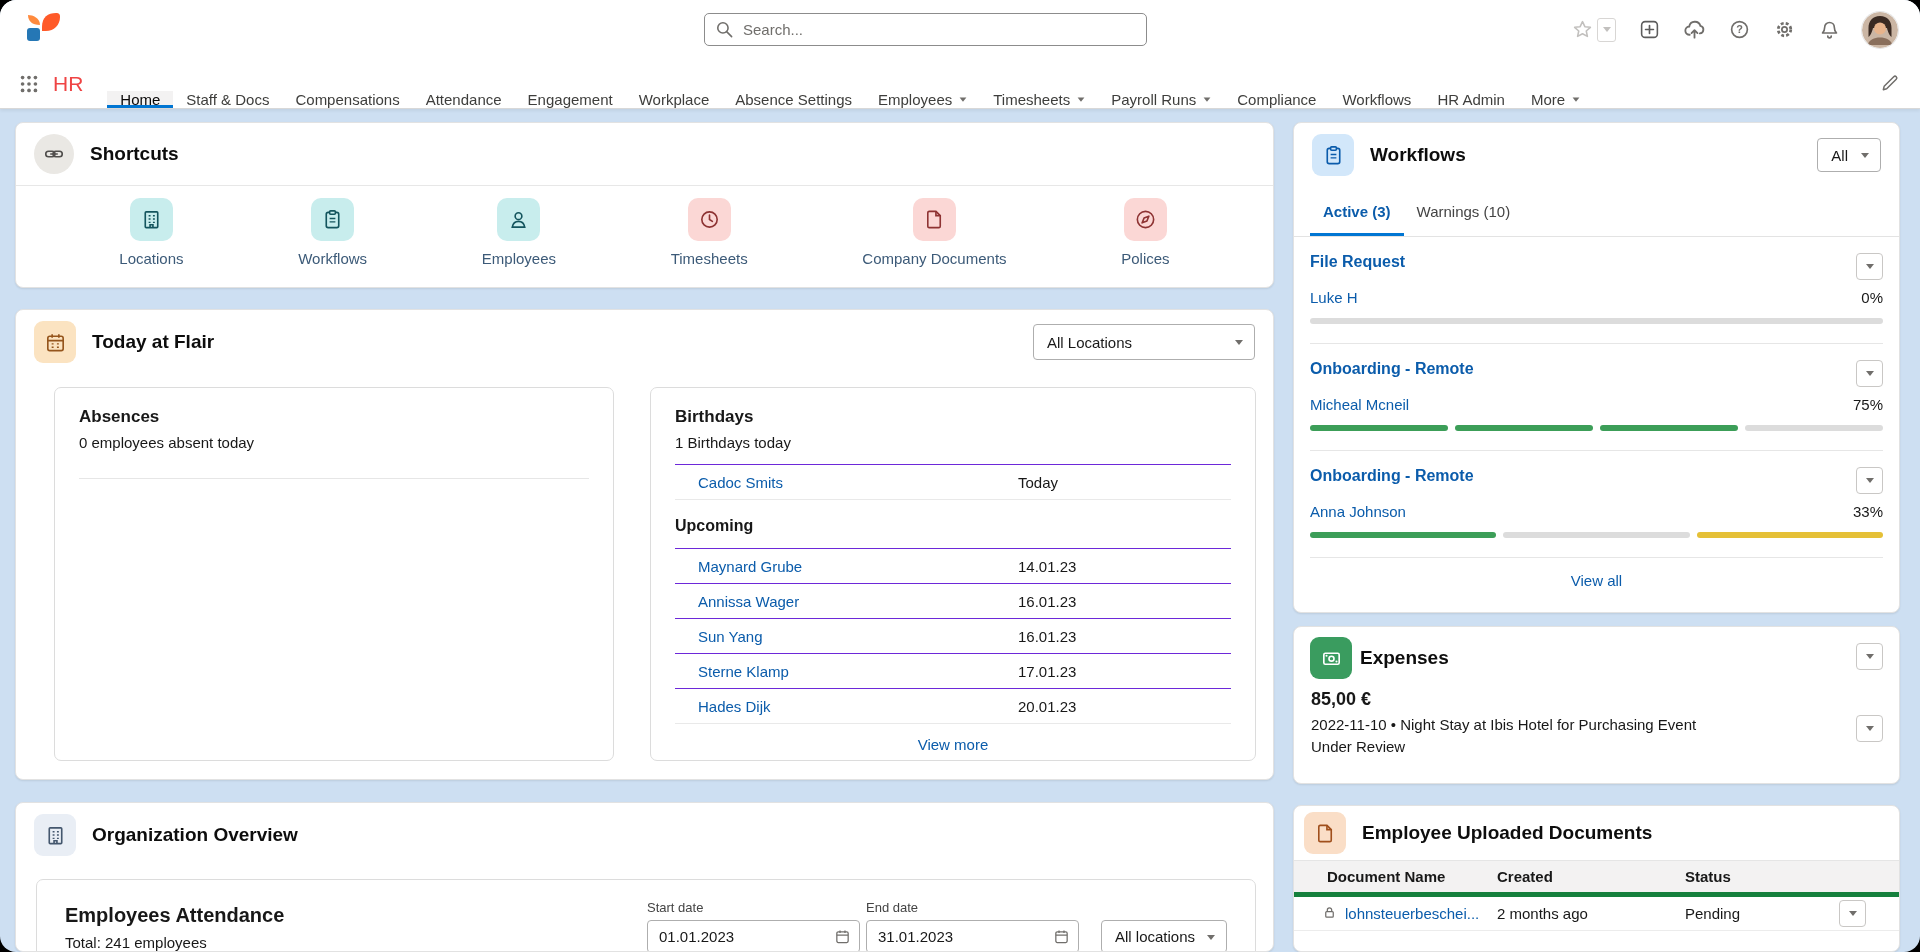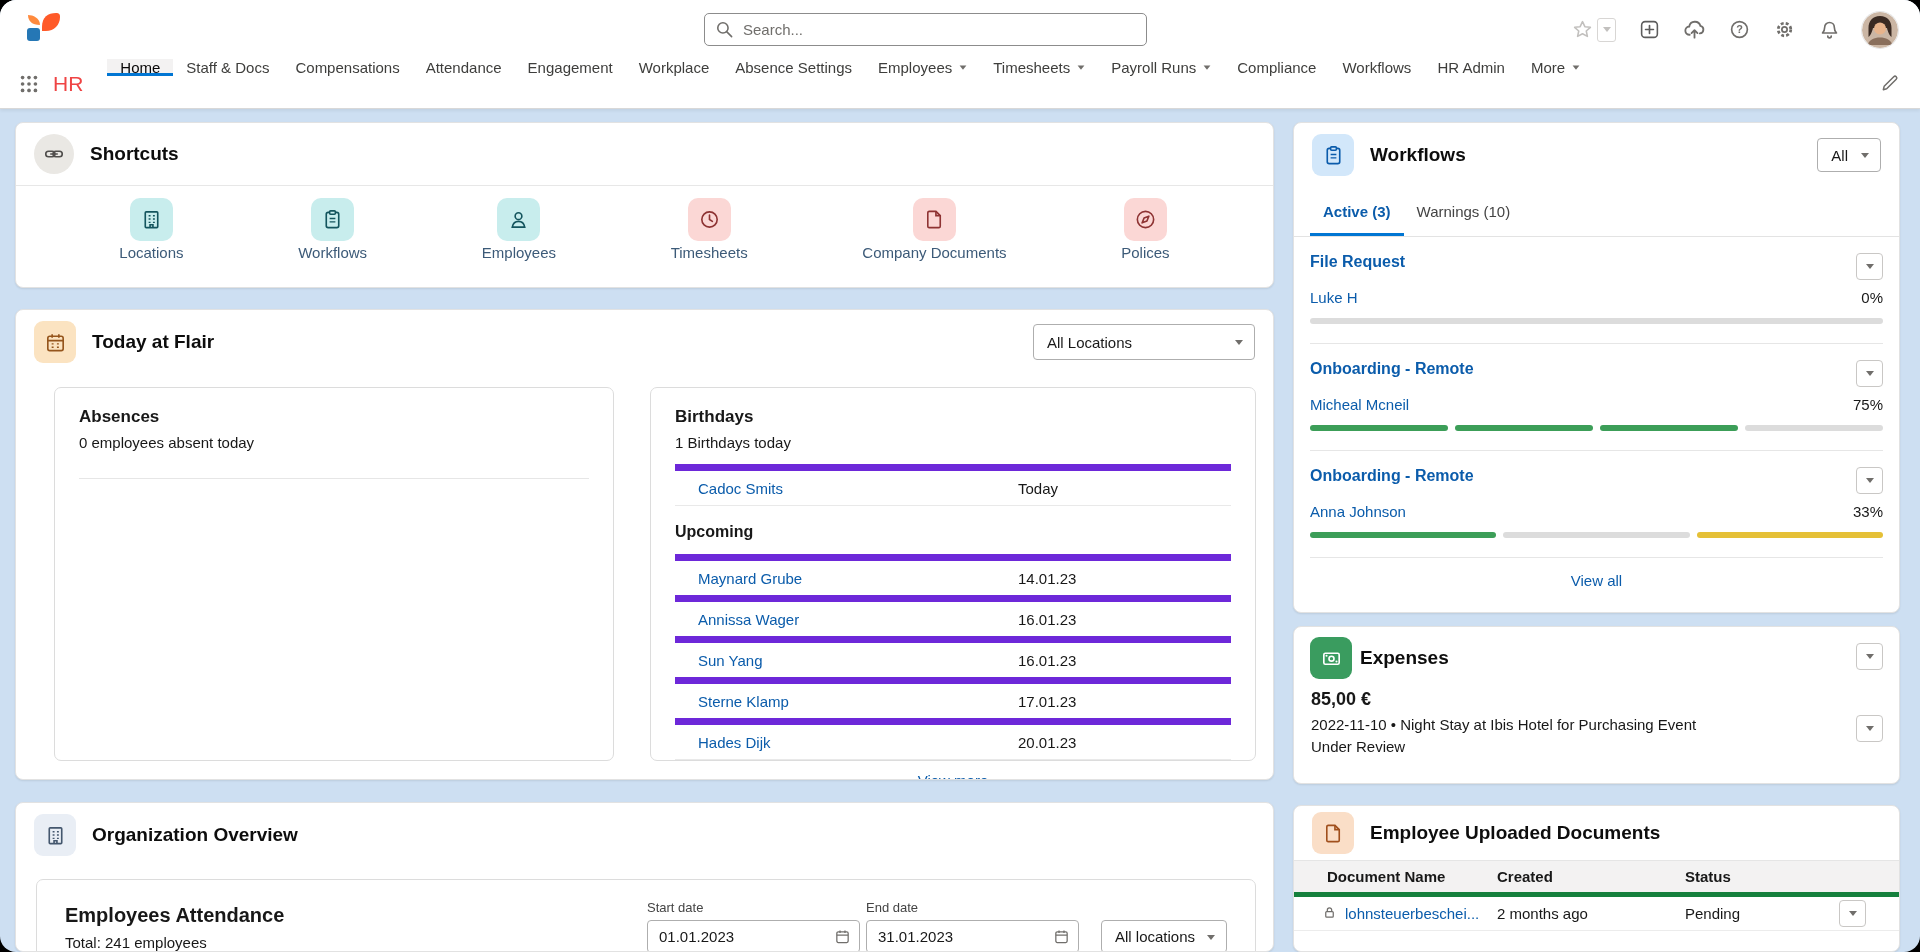--- a/index.html
+++ b/index.html
@@ -18,21 +18,21 @@
   .fav-group{display:flex;align-items:center;cursor:pointer}
   .fav-caret-box{width:17px;height:22px;border:1px solid #d8d6d4;border-radius:3px;margin-left:3px;display:grid;place-items:center;background:#fff}
   .caret{width:0;height:0;border-left:4.5px solid transparent;border-right:4.5px solid transparent;border-top:5px solid #706e6b}
   .caret.dim{border-top-color:#c2c0be}
   .avatar{width:36px;height:36px;border-radius:50%;overflow:hidden;cursor:pointer;box-shadow:0 0 0 1px rgba(0,0,0,.10)}
 
   
   .nav-bar{height:49px;flex:0 0 49px;background:#fff;display:flex;align-items:stretch;padding:0 18px;border-bottom:1px solid #d8d8d8;box-shadow:0 2px 3px rgba(0,0,0,.06);position:relative;z-index:2}
   .waffle{width:22px;height:22px;cursor:pointer;margin-right:13px;align-self:center}
   .app-name{font-size:21px;color:#ef4444;margin-right:24px;align-self:center}
-  .nav-tabs{display:flex;align-items:flex-start}
+  .nav-tabs{display:flex;align-items:flex-end}
   .nav-tab{display:flex;align-items:center;gap:7px;padding:0 13px;font-size:15px;color:#3e3e3c;cursor:pointer;white-space:nowrap}
   .nav-tab.active{background:#f3f2f2;box-shadow:inset 0 -3px 0 #0176d3;color:#080707}
   .nav-tab .caret{transform:scale(.85)}
   .nav-edit{margin-left:auto;align-self:center;width:22px;height:22px;cursor:pointer}
 
   
   .content{flex:1;display:flex;gap:19px;padding:13px 20px 0 15px;overflow:hidden}
   .col-left{width:1259px;flex:0 0 1259px;display:flex;flex-direction:column;min-height:0}
   .col-right{flex:1;display:flex;flex-direction:column;min-width:0;min-height:0}
 
@@ -47,37 +47,37 @@
   .hd-exp{background:#3a9c5f}
   .hd-doc{background:#fadec7}
   .hd-org{background:#e9eef5}
   .hd-right{margin-left:auto}
 
   a.link{color:#0b5cab;text-decoration:none;cursor:pointer}
 
   
   .card-shortcuts{height:164px;flex:0 0 164px}
   .shortcut-row{display:flex;justify-content:space-around;padding:12px 46px 0}
-  .shortcut{display:flex;flex-direction:column;align-items:center;gap:3px;cursor:pointer}
+  .shortcut{display:flex;flex-direction:column;align-items:center;gap:9px;cursor:pointer}
   .sc-icon{width:43px;height:43px;border-radius:10px;display:grid;place-items:center}
   .sc-teal{background:#c8eded}
   .sc-pink{background:#fbd7d5}
   .shortcut-label{font-size:15px;color:#3c5a78}
 
   
   .card-today{height:469px;flex:0 0 469px;margin-top:21px;display:flex;flex-direction:column}
   .today-body{display:flex;gap:36px;padding:13px 17px 18px 38px;flex:1;min-height:0}
   .panel{border:1px solid #dcdcdc;border-radius:7px;padding:19px 24px;box-sizing:border-box}
   .panel-absences{width:560px;flex:0 0 560px}
   .panel-birthdays{flex:1;display:flex;flex-direction:column;min-width:0}
   .panel-title{font-size:17px;font-weight:700}
   .panel-sub{font-size:15px;margin-top:7px}
   .abs-divider{border-top:1px solid #e6e6e6;margin-top:27px}
   .b-table{margin-top:13px}
-  .b-row{display:grid;grid-template-columns:320px 1fr;align-items:center;min-height:34px;border-top:7px solid #6d28d9;padding-left:23px;font-size:15px}
+  .b-row{display:grid;grid-template-columns:320px 1fr;align-items:center;min-height:34px;border-top:1px solid #6d28d9;padding-left:23px;font-size:15px}
   .b-row.last{border-bottom:1px solid #e9e9e9}
   .upcoming-title{font-size:16px;font-weight:700;margin-top:17px}
   .view-more{text-align:center;margin-top:12px;font-size:15px}
 
   
   .card-org{flex:1;margin-top:22px;min-height:0}
   .org-panel{margin:12px 17px 0 20px;border:1px solid #dcdcdc;border-radius:7px;position:relative;height:170px;padding:24px 28px;box-sizing:border-box}
   .org-title{font-size:20px;font-weight:700}
   .org-total{font-size:15px;margin-top:7px}
   .org-controls{position:absolute;top:20px;right:28px;display:flex;align-items:flex-end}
@@ -117,21 +117,21 @@
   .exp-header{display:flex;align-items:center;gap:8px;padding:10px 16px 0}
   .exp-body{padding:10px 60px 0 17px}
   .exp-amount{font-size:18px;font-weight:700}
   .exp-desc{font-size:15px;margin-top:6px;white-space:nowrap;overflow:hidden;text-overflow:ellipsis}
   .exp-status{font-size:15px;margin-top:5px}
   .exp-chev-top{position:absolute;top:16px;right:16px}
   .exp-chev-mid{position:absolute;top:88px;right:16px}
 
   
   .card-docs{flex:1;margin-top:21px;min-height:0}
-  .card-docs .card-header{padding:6px 18px}
+  .card-docs .card-header{padding:6px 10px}
   .doc-grid{display:grid;grid-template-columns:187px 188px 1fr 44px;align-items:center;padding:0 16px}
   .doc-head{background:#f3f2f2;border-top:1px solid #e5e5e5;border-bottom:5px solid #15803d;height:31px;font-size:15px;font-weight:700}
   .doc-head .c1{padding-left:17px}
   .doc-row{height:33px;border-bottom:1px solid #ececec;font-size:15px}
   .doc-name{display:flex;align-items:center;gap:8px;padding-left:12px;min-width:0}
   .doc-name a{overflow:hidden;text-overflow:ellipsis;white-space:nowrap}
 </style>
 </head>
 <body>
 

